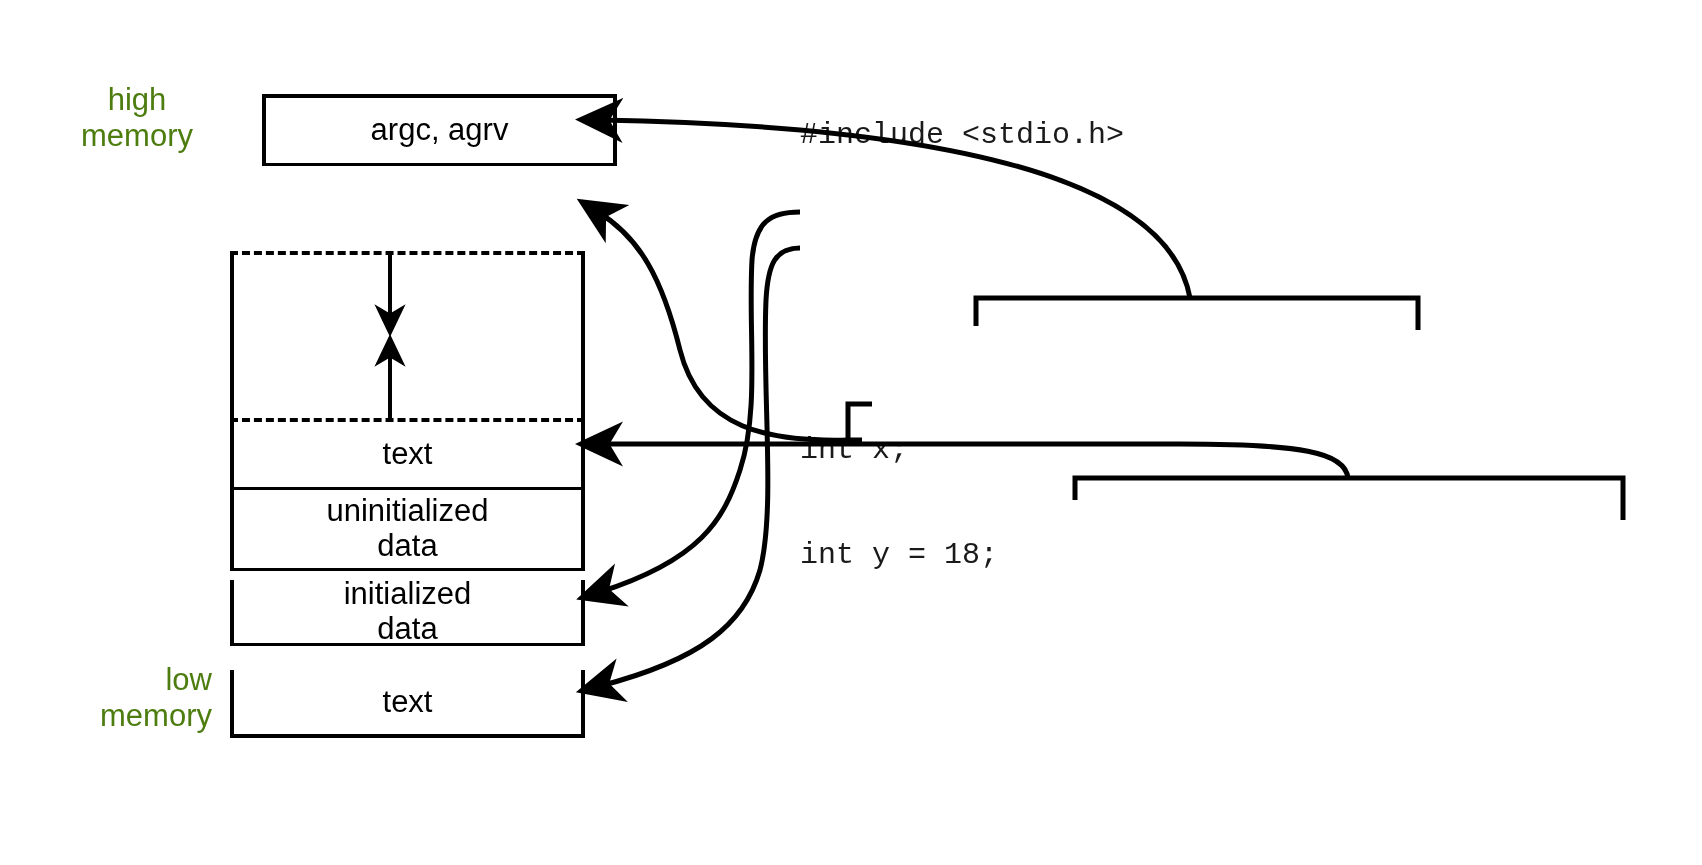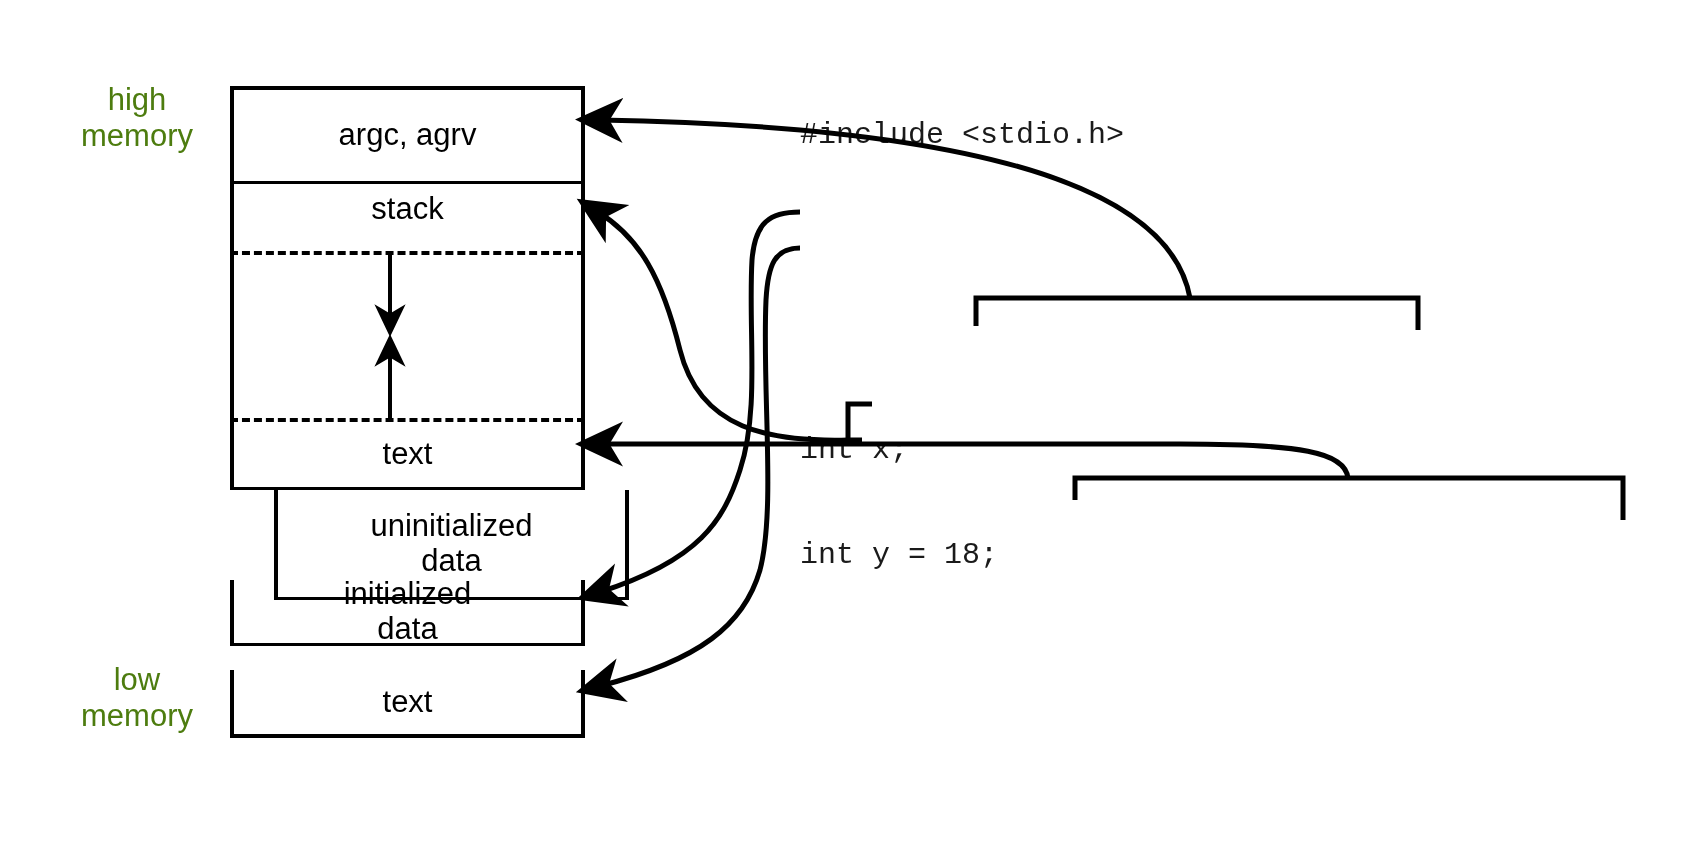--- a/index.html
+++ b/index.html
@@ -36,39 +36,36 @@
   #connectors{position:absolute;left:0;top:0;width:1702px;height:865px;
               pointer-events:none;}
 </style>
 </head>
 <body>
 
 <div id="stage">
 
   <div id="memory-diagram">
 
-    <div class="mem-box top div-b" style="top:8px;height:98px;">
+    <div class="mem-box top div-b" style="top:16px;height:72px;margin-left:32px;">
       <span>argc, agrv</span>
     </div>
 
-    <div class="mem-box" style="top:90px;height:83px;">
-      <span>stack</span>
-    </div>
 
     <div class="dash-line" style="top:173px;"></div>
 
     <div class="mem-box" style="top:177px;height:163px;"></div>
 
     <div class="dash-line" style="top:340px;"></div>
 
     <div class="mem-box div-b" style="top:344px;height:68px;">
       <span>text</span>
     </div>
 
-    <div class="mem-box div-b" style="top:412px;height:110px;white-space:pre-line;margin-left:44px;">
+    <div class="mem-box div-b" style="top:412px;height:81px;white-space:pre-line;">
       <span>uninitialized
 data</span>
     </div>
 
     <div class="mem-box div-b" style="top:502px;height:66px;white-space:pre-line;">
       <span>initialized
 data</span>
     </div>
 
     <div class="mem-box bot" style="top:592px;height:68px;">
@@ -84,21 +81,21 @@
 
       <path d="M160,176 L160,243" stroke="#000" stroke-width="4" fill="none" marker-end="url(#gtip)"></path>
 
       <path d="M160,340 L160,272" stroke="#000" stroke-width="4" fill="none" marker-end="url(#gtip)"></path>
     </svg>
   </div>
 
   <div class="mem-label" style="left:62px;top:82px;white-space:pre-line;">high
 memory</div>
 
-  <div class="mem-label" style="left:62px;top:662px;white-space:pre-line;">low
+  <div class="mem-label" style="left:62px;top:662px;white-space:pre-line;text-align:right;">low
 memory</div>
 
   <div id="code">
     <span class="cl"><span class="kblack">#include &lt;stdio.h&gt;</span></span>
     <span class="cl"></span>
     <span class="cl"></span>
     <span class="cl"><span class="kblack">int x;</span></span>
     <span class="cl"><span class="kblack">int y = 18;</span></span>
     <span class="cl"></span>
     <span class="cl"></span>

